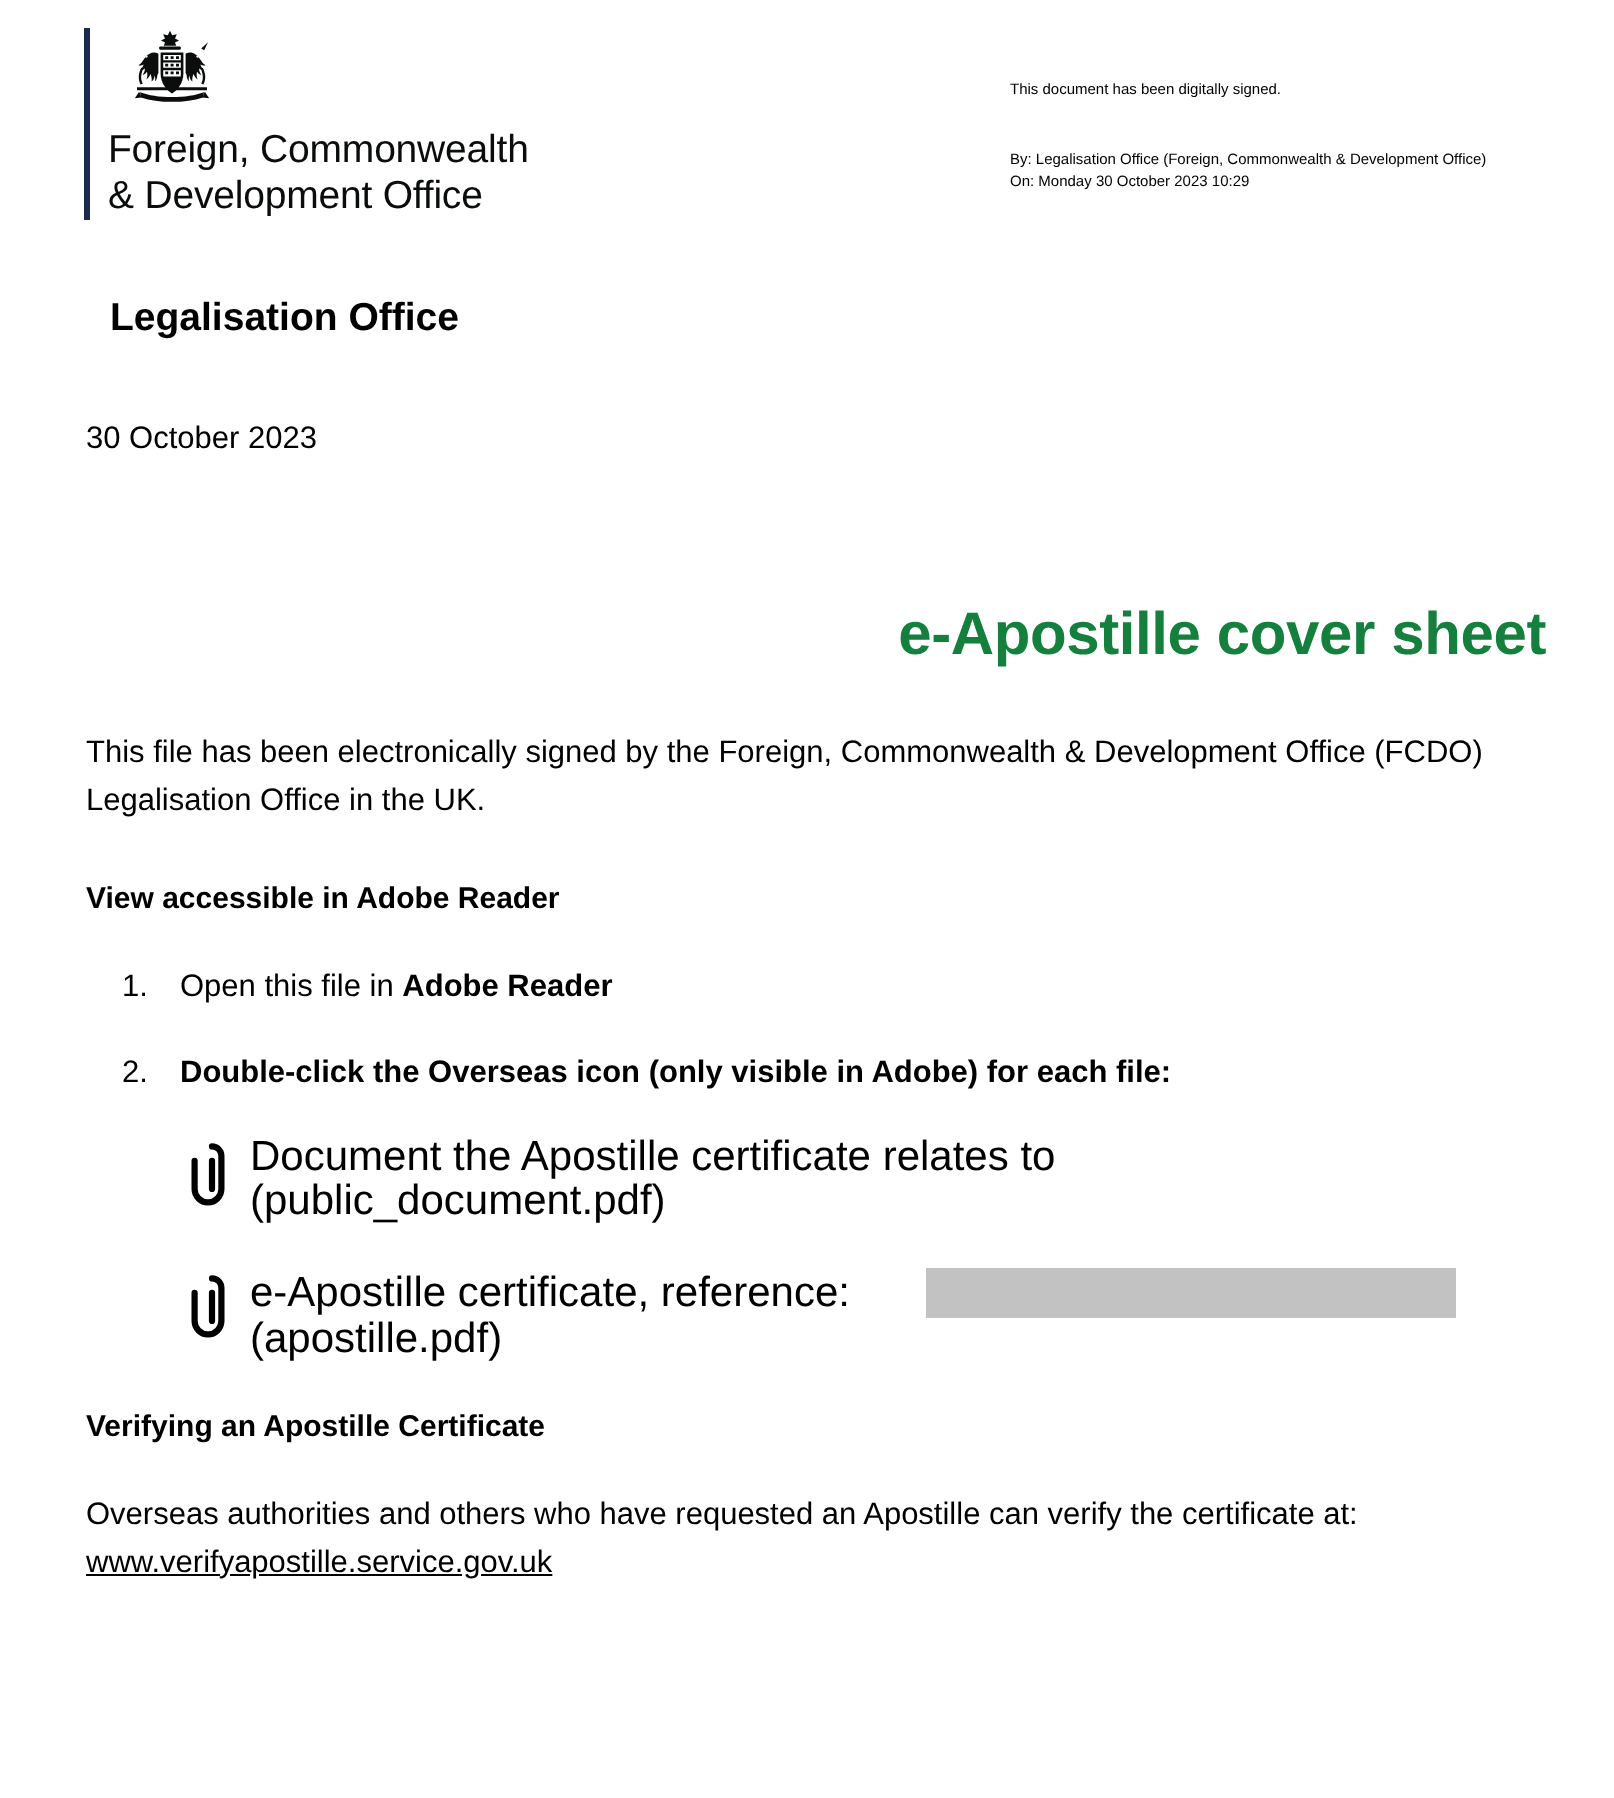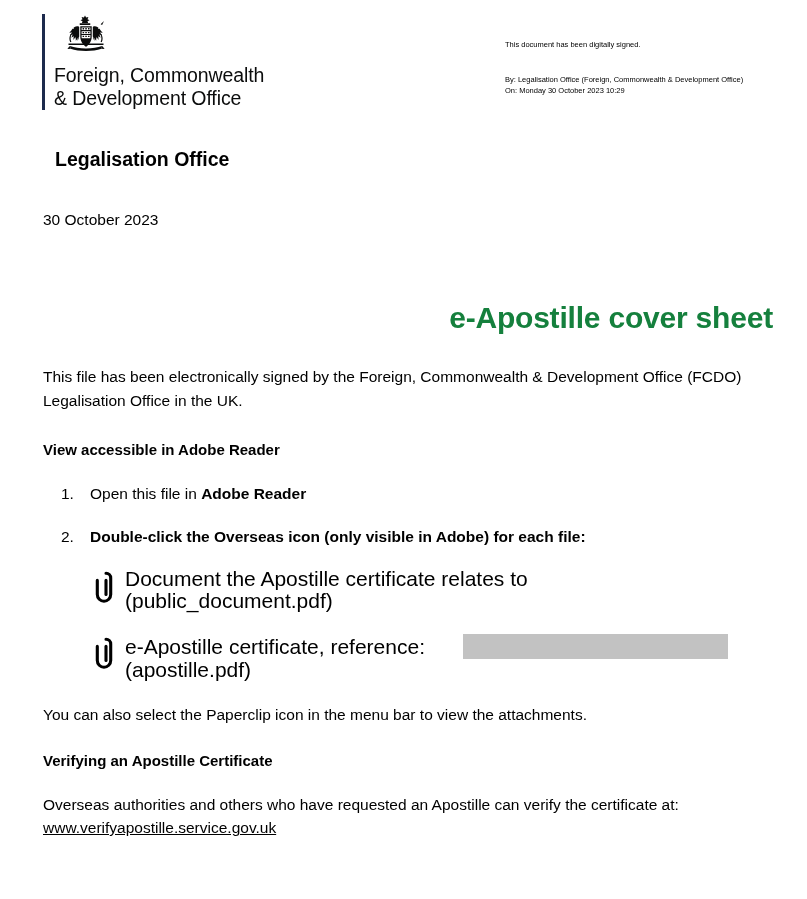--- a/index.html
+++ b/index.html
@@ -257,19 +257,18 @@
       </svg>
       <span class="attach-line attach-line-1">
           <span>e-Apostille certificate, reference:</span>
           <span class="redaction"></span>
         </span>
       <span class="attach-line">(apostille.pdf)</span>
     </div>
 
   </div>
 
-  <p class="body-text tight">You can also select the Paperclip icon in the menu bar to view the attachments.</p>
 
   <h2 class="sub-heading">Verifying an Apostille Certificate</h2>
 
   <p class="body-text"><span>Overseas authorities and others who have requested an Apostille can verify the certificate at: </span><a href="#" style="color:#000000;">www.verifyapostille.service.gov.uk</a></p>
 
 </div>
 
 </body></html>

